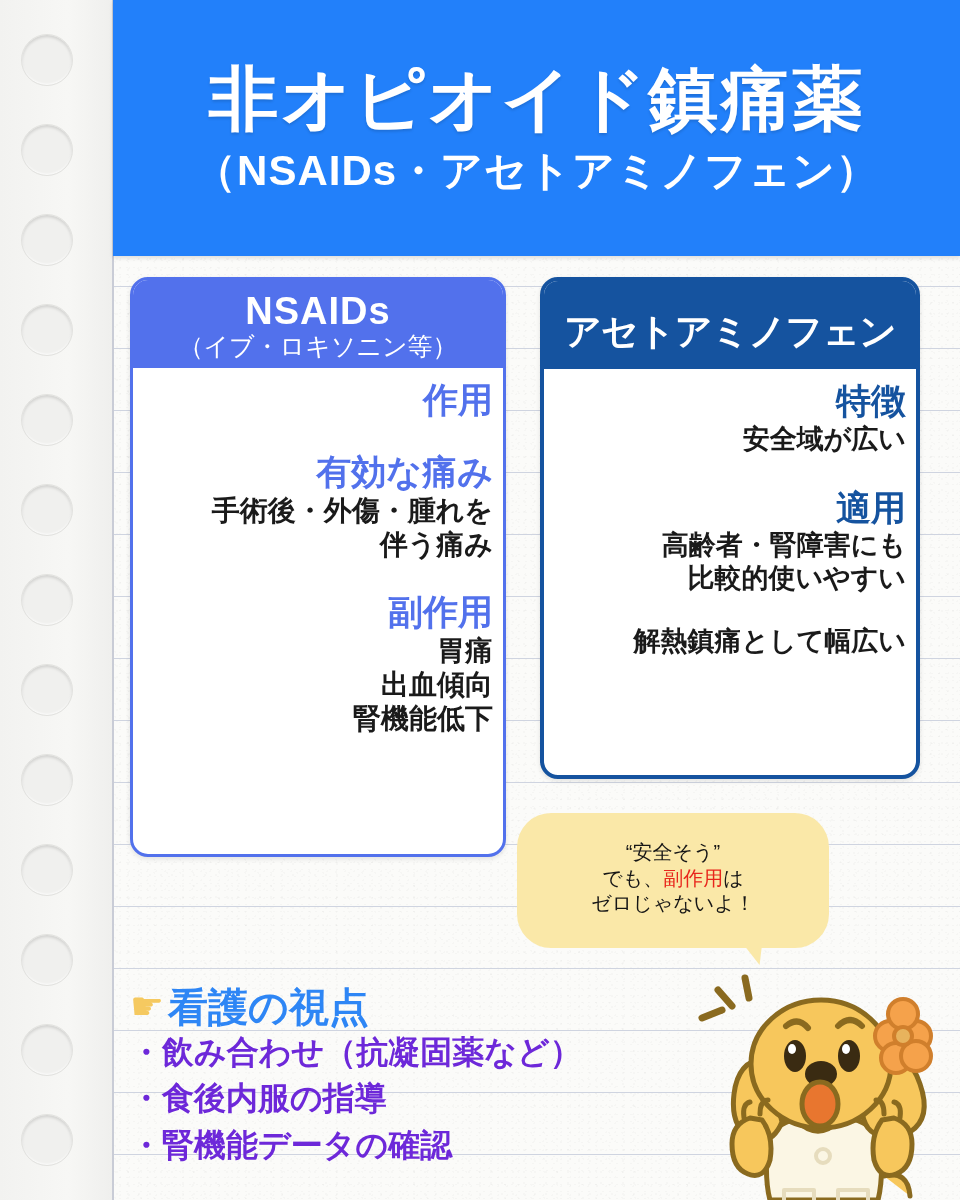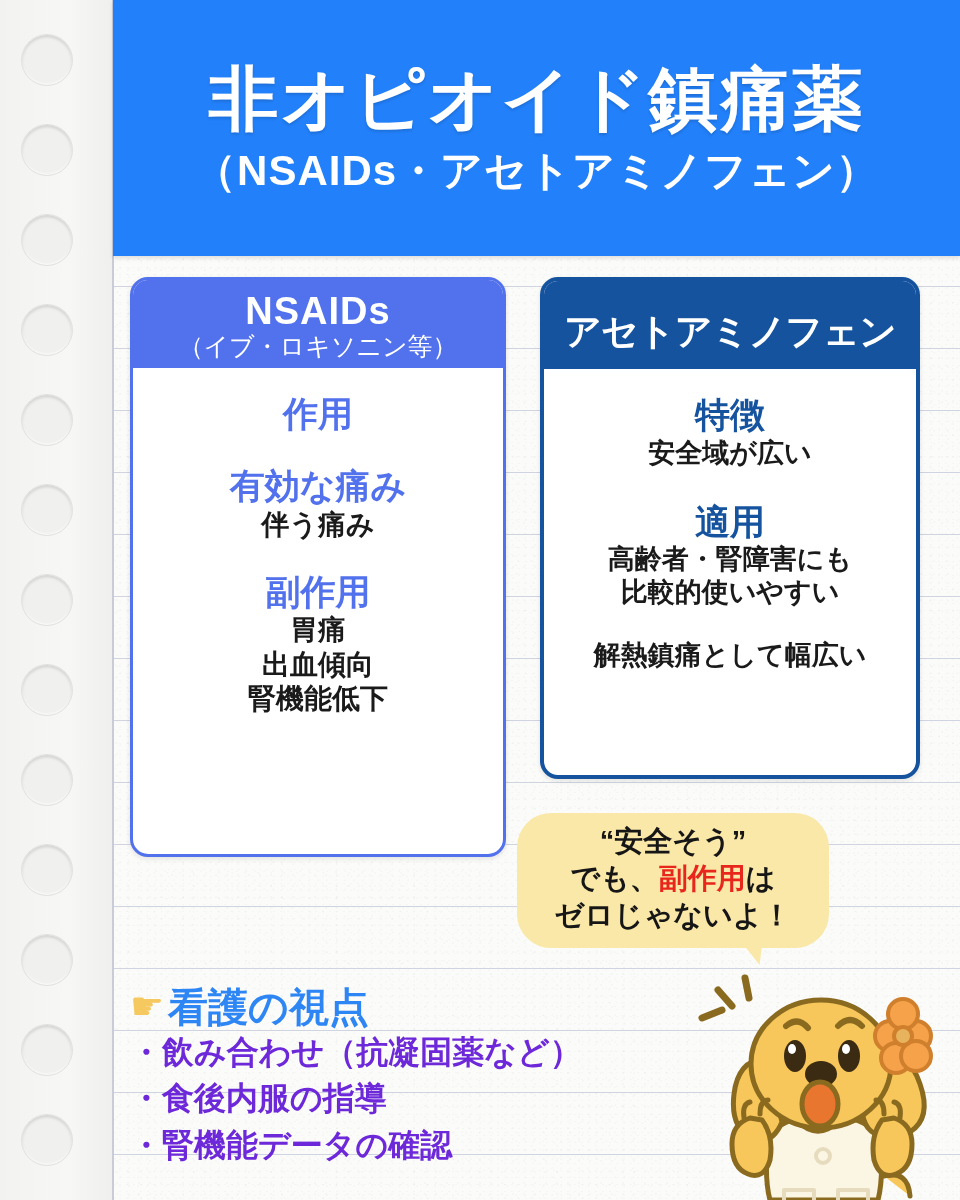--- a/index.html
+++ b/index.html
@@ -92,21 +92,21 @@
   .card-head{
     display:flex; flex-direction:column; align-items:center; justify-content:center;
     color:#fff; text-align:center;
   }
   #nsaids-head{ background:#5271ec; height:88px; padding-top:4px; }
   #nsaids-head-title{ font-size:38px; font-weight:bold; line-height:1.05; letter-spacing:1px;}
   #nsaids-head-sub{ font-size:25px; font-weight:normal; line-height:1.1; margin-top:1px;}
   #acet-head{ background:#15539f; height:88px; }
   #acet-head-title{ font-size:37px; font-weight:bold; letter-spacing:-1px; line-height:1;margin-top:12px;}
 
-  .card-body{ padding:24px 10px 14px; text-align:center; }
+  .card-body{ padding:10px 10px 14px; text-align:right; }
   .sec{ margin-bottom:4px; }
   .sec-title{ font-size:35px; font-weight:bold; line-height:1.25; }
   .sec-title.blue{ color:#5271ec; }
   .sec-title.navy{ color:#15539f; }
   .sec-line{ font-size:28px; font-weight:bold; color:#1a1a1a; line-height:1.22; }
   #card-nsaids .sec{ margin-bottom:28px; }
   #card-nsaids .sec:last-child{ margin-bottom:0; }
   #card-acet .sec{ margin-bottom:30px; }
   #card-acet .sec:last-child{ margin-bottom:0; }
   #card-acet .sec-line{ font-size:27px; }
@@ -119,21 +119,21 @@
     display:flex; flex-direction:column; align-items:center; justify-content:center;
     padding:4px 8px 8px;
   }
   #bubble-tail{
     position:absolute; left:735px; top:928px; width:0;height:0;
     border-left:22px solid transparent;
     border-right:10px solid transparent;
     border-top:38px solid #fae8a8;
     transform:rotate(-8deg);
   }
-  .bub-line{ font-size:29px; font-weight:bold; color:#161616; line-height:1.28; white-space:nowrap;}
+  .bub-line{ font-size:20px; font-weight:normal; color:#161616; line-height:1.28; white-space:nowrap;}
   .bub-red{ color:#e8261c; }
 
   
   #nursing{ position:absolute; left:130px; top:985px; width:560px; }
   #nursing-head{
     display:flex; align-items:center; gap:4px;
     font-size:40px; font-weight:bold; color:#2e86f5;
     line-height:1.1;
   }
   #point-icon{ font-size:38px; color:#f5c960; }
@@ -200,20 +200,21 @@
     <div id="nsaids-head-sub">（イブ・ロキソニン等）</div>
   </div>
   <div class="card-body">
 
     <div class="sec">
       <div class="sec-title blue">作用</div>
     </div>
 
     <div class="sec">
       <div class="sec-title blue">有効な痛み</div>
+      <div class="sec-line">手術後・外傷・腫れを</div>
       <div class="sec-line">伴う痛み</div>
     </div>
 
     <div class="sec">
       <div class="sec-title blue">副作用</div>
       <div class="sec-line">胃痛</div>
       <div class="sec-line">出血傾向</div>
       <div class="sec-line">腎機能低下</div>
     </div>
 

